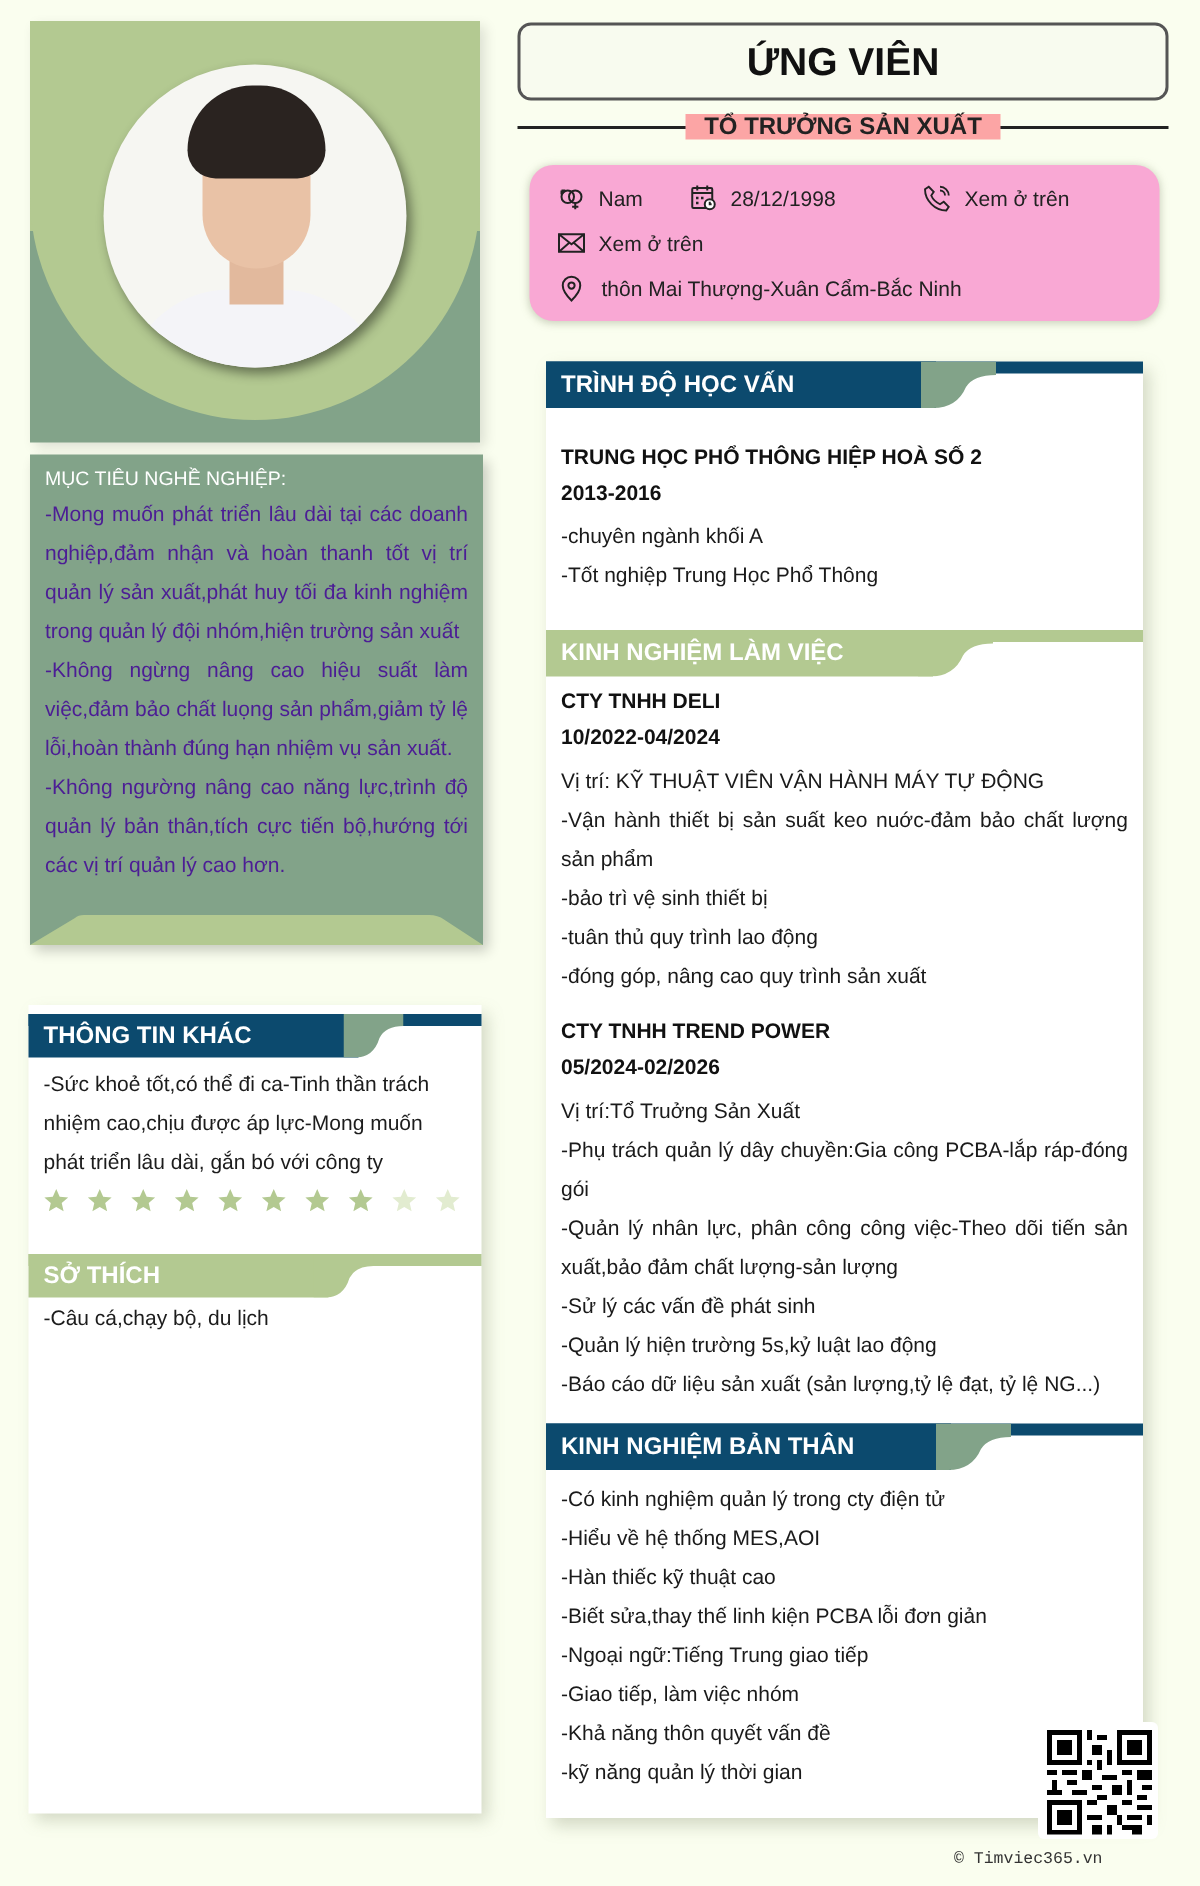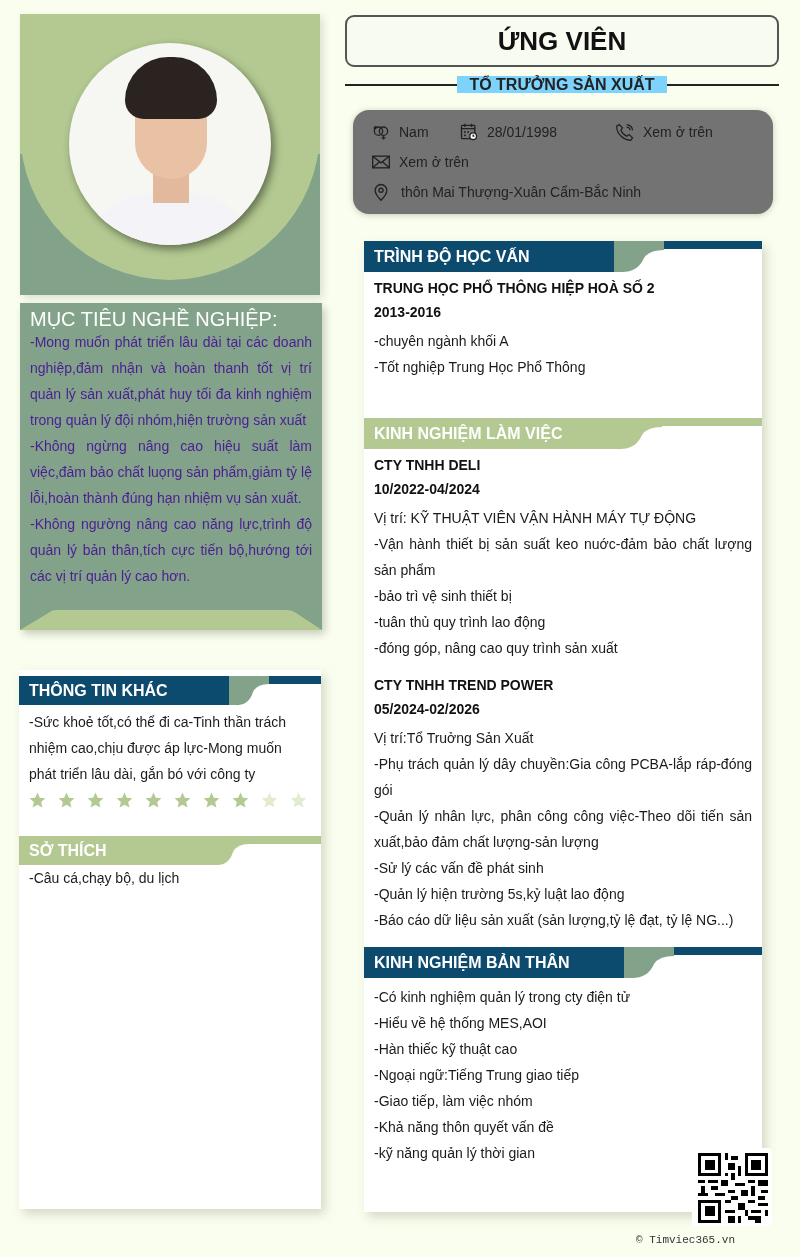--- a/index.html
+++ b/index.html
@@ -24,21 +24,21 @@
   }
   .avatar .hair { position: absolute; left: 56px; top: 14px; width: 92px; height: 62px; background: #2a2320; border-radius: 46px 46px 20px 20px; }
   .avatar .face { position: absolute; left: 66px; top: 40px; width: 72px; height: 96px; background: #e9c2a6; border-radius: 36px 36px 38px 38px; }
   .avatar .shirt { position: absolute; left: 14px; top: 150px; width: 174px; height: 80px; background: #f4f4f8; border-radius: 70px 70px 0 0; }
   .avatar .neck { position: absolute; left: 84px; top: 120px; width: 36px; height: 40px; background: #e2b99d; }
 
   .objective-panel {
     position: absolute; left: 20px; top: 303px; width: 302px; height: 327px;
     background: #82a389; box-shadow: 3px 4px 8px rgba(0,0,0,0.2); overflow: hidden;
   }
-  .objective-panel .title { color: #fff; font-size: 20px; padding: 6px 10px 0 10px; line-height: 20px; }
+  .objective-panel .title { color: #fff; font-size: 13px; padding: 6px 10px 0 10px; line-height: 20px; }
   .objective-panel .body { color: #4c1d95; font-size: 14px; padding: 0 10px; line-height: 26px; text-align: justify; }
   .objective-panel .foot {
     position: absolute; left: 0; bottom: 0; width: 302px; height: 20px; background: #b3c991;
     clip-path: path("M0 20 L30 2 Q32 0 36 0 L266 0 Q272 0 276 3 L302 20 Z");
   }
 
   .card {
     position: absolute; background: #fff; box-shadow: 4px 5px 10px rgba(140,150,120,0.35);
   }
   .left-card { left: 19px; top: 670px; width: 302px; height: 539px; }
@@ -58,24 +58,24 @@
 
   
   .name-box {
     position: absolute; left: 345px; top: 15px; width: 434px; height: 52px;
     border: 2px solid #555; border-radius: 9px; background: #f8fbef;
     text-align: center; font-weight: bold; font-size: 26px; line-height: 48px; color: #111;
   }
   .role-row { position: absolute; left: 345px; top: 74px; width: 434px; height: 22px; }
   .role-row .line { position: absolute; top: 10px; height: 2px; background: #222; }
   .role-row .role { position: absolute; left: 0; right: 0; text-align: center; font-weight: bold; font-size: 16px; line-height: 22px; color: #222; }
-  .role-row .role span { background: #7dd3fc; padding: 0 12px; }
+  .role-row .role span { background: #fca5a5; padding: 0 12px; }
 
   .contact-box {
-    position: absolute; left: 353px; top: 110px; width: 420px; height: 104px; background: #737373;
+    position: absolute; left: 353px; top: 110px; width: 420px; height: 104px; background: #f9a8d4;
     border-radius: 16px; box-shadow: 0 1px 6px rgba(120,130,100,0.4);
     font-size: 14px; color: #222;
   }
   .ci { position: absolute; display: flex; align-items: center; gap: 8px; height: 20px; }
   .ci svg { width: 20px; height: 20px; }
 
   .right-card { left: 364px; top: 241px; width: 398px; height: 971px; }
   .right-card .entry { padding: 0 10px; }
   .right-card .h { font-weight: bold; font-size: 14px; line-height: 24px; color: #111; }
   .right-card .p { font-size: 14px; line-height: 26px; text-align: justify; color: #1a1a1a; }
@@ -184,21 +184,21 @@
           <path d="M3 8h16M7 2v4M15 2v4"></path>
           <circle cx="17" cy="17" r="4" fill="#fff"></circle>
           <path d="M17 15v2h1.5"></path>
         </g>
         <g fill="#222">
           <rect x="6" y="11" width="2" height="2"></rect>
           <rect x="10" y="11" width="2" height="2"></rect>
           <rect x="6" y="15" width="2" height="2"></rect>
         </g>
       </svg>
-    <span>28/01/1998</span>
+    <span>28/12/1998</span>
   </div>
   <div class="ci" style="left:262px; top:12px;">
     <svg viewBox="0 0 24 24">
         <g fill="none" stroke="#222" stroke-width="1.5">
           <path d="M5 3l4 4-2 3c1 2.5 4 5.5 7 7l3-2 4 4-2 3C10 22 2 14 2 5z"></path>
           <path d="M14 3a7 7 0 0 1 7 7M14 6a4 4 0 0 1 4 4"></path>
         </g>
       </svg>
     <span>Xem ở trên</span>
   </div>
@@ -224,28 +224,28 @@
 
 <div class="card right-card">
 
   <div class="sec-head" style="height:31px;">
     <div class="band green-dark" style="top:0;"></div>
     <div class="tab green-dark" style="top:0; height:31px; line-height:31px; width:260px;">TRÌNH ĐỘ HỌC VẤN</div>
     <svg style="left:250px; top:0;" width="50" height="31" viewBox="0 0 50 31">
         <path d="M0 0 L50 0 L50 9 Q35 9 30 17 Q24 31 8 31 L0 31 Z" fill="#82a389"></path>
       </svg>
   </div>
-  <div class="entry" style="padding-top:4px;">
+  <div class="entry" style="padding-top:20px;">
     <div class="h">TRUNG HỌC PHỔ THÔNG HIỆP HOÀ SỐ 2</div>
     <div class="h">2013-2016</div>
     <div class="p" style="margin-top:4px;">-chuyên ngành khối A</div>
     <div class="p">-Tốt nghiệp Trung Học Phổ Thông</div>
   </div>
 
-  <div class="sec-head" style="height:31px; margin-top:38px;border-radius:10px;">
+  <div class="sec-head" style="height:31px; margin-top:24px;border-radius:10px;">
     <div class="band green-light" style="top:0;"></div>
     <div class="tab green-light" style="top:0; height:31px; line-height:31px; width:258px;">KINH NGHIỆM LÀM VIỆC</div>
     <svg style="left:248px; top:0;" width="50" height="31" viewBox="0 0 50 31">
         <path d="M0 0 L50 0 L50 9 Q35 9 30 17 Q24 31 8 31 L0 31 Z" fill="#b3c991"></path>
       </svg>
   </div>
   <div class="entry" style="padding-top:4px;">
     <div class="h">CTY TNHH DELI</div>
     <div class="h">10/2022-04/2024</div>
     <div class="p" style="margin-top:4px;">Vị trí: KỸ THUẬT VIÊN VẬN HÀNH MÁY TỰ ĐỘNG</div>
@@ -269,20 +269,21 @@
     <div class="band green-dark" style="top:0;"></div>
     <div class="tab green-dark" style="top:0; height:31px; line-height:31px; width:270px;">KINH NGHIỆM BẢN THÂN</div>
     <svg style="left:260px; top:0;" width="50" height="31" viewBox="0 0 50 31">
         <path d="M0 0 L50 0 L50 9 Q35 9 30 17 Q24 31 8 31 L0 31 Z" fill="#82a389"></path>
       </svg>
   </div>
   <div class="entry" style="padding-top:6px;">
     <div class="p">-Có kinh nghiệm quản lý trong cty điện tử</div>
     <div class="p">-Hiểu về hệ thống MES,AOI</div>
     <div class="p">-Hàn thiếc kỹ thuật cao</div>
+    <div class="p">-Biết sửa,thay thế linh kiện PCBA lỗi đơn giản</div>
     <div class="p">-Ngoại ngữ:Tiếng Trung giao tiếp</div>
     <div class="p">-Giao tiếp, làm việc nhóm</div>
     <div class="p">-Khả năng thôn quyết vấn đề</div>
     <div class="p">-kỹ năng quản lý thời gian</div>
   </div>
 </div>
 
 <div class="qr">
   <svg viewBox="0 0 21 21" shape-rendering="crispEdges">
     <rect width="21" height="21" fill="#fff"></rect>

